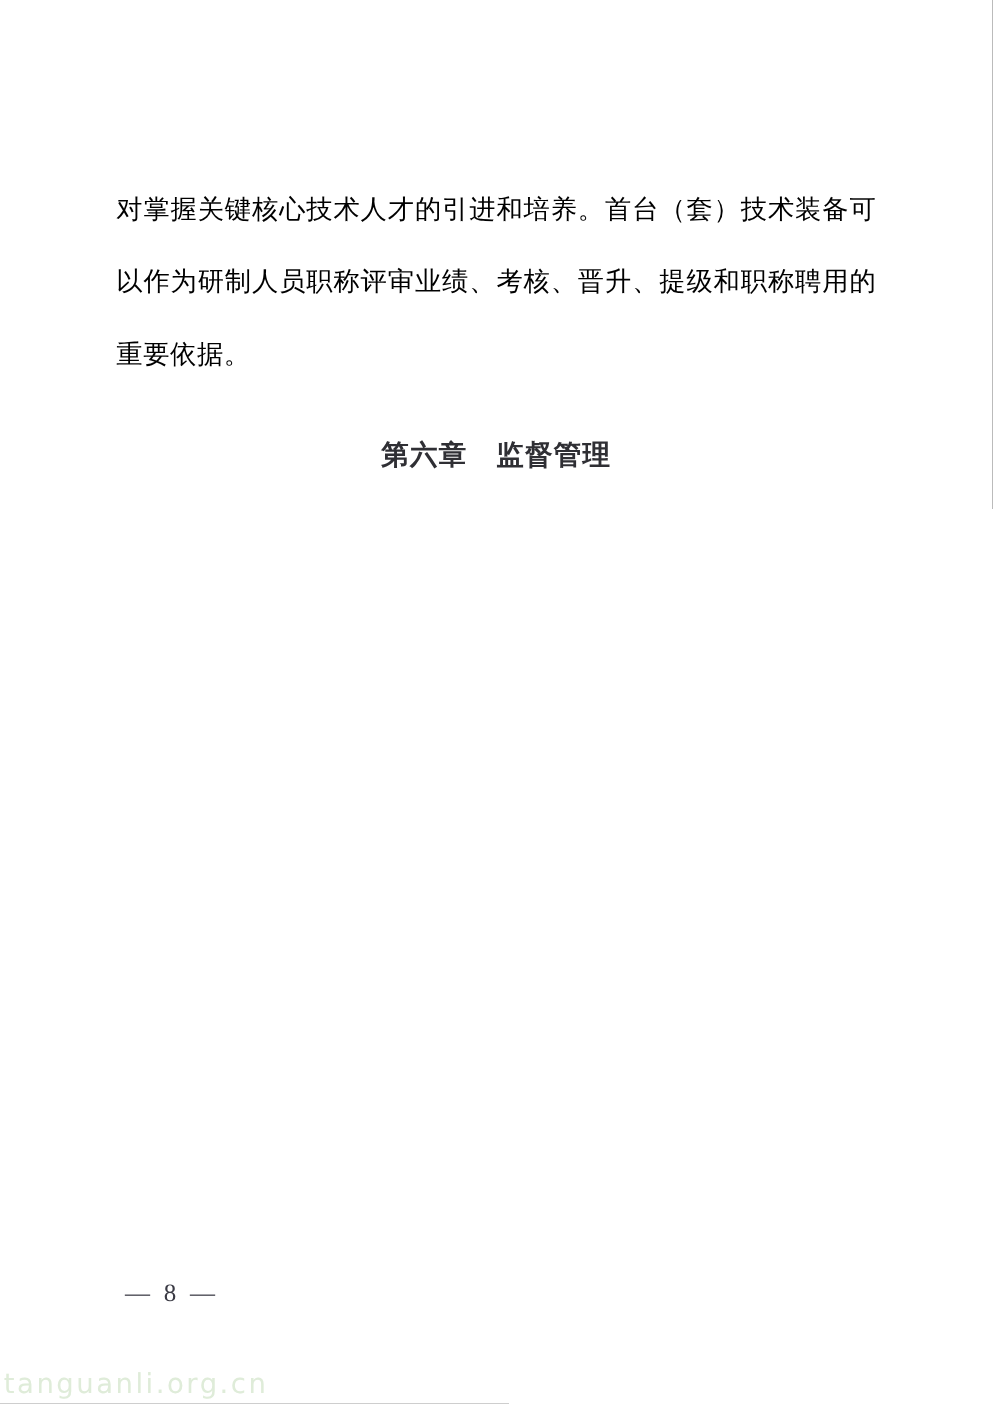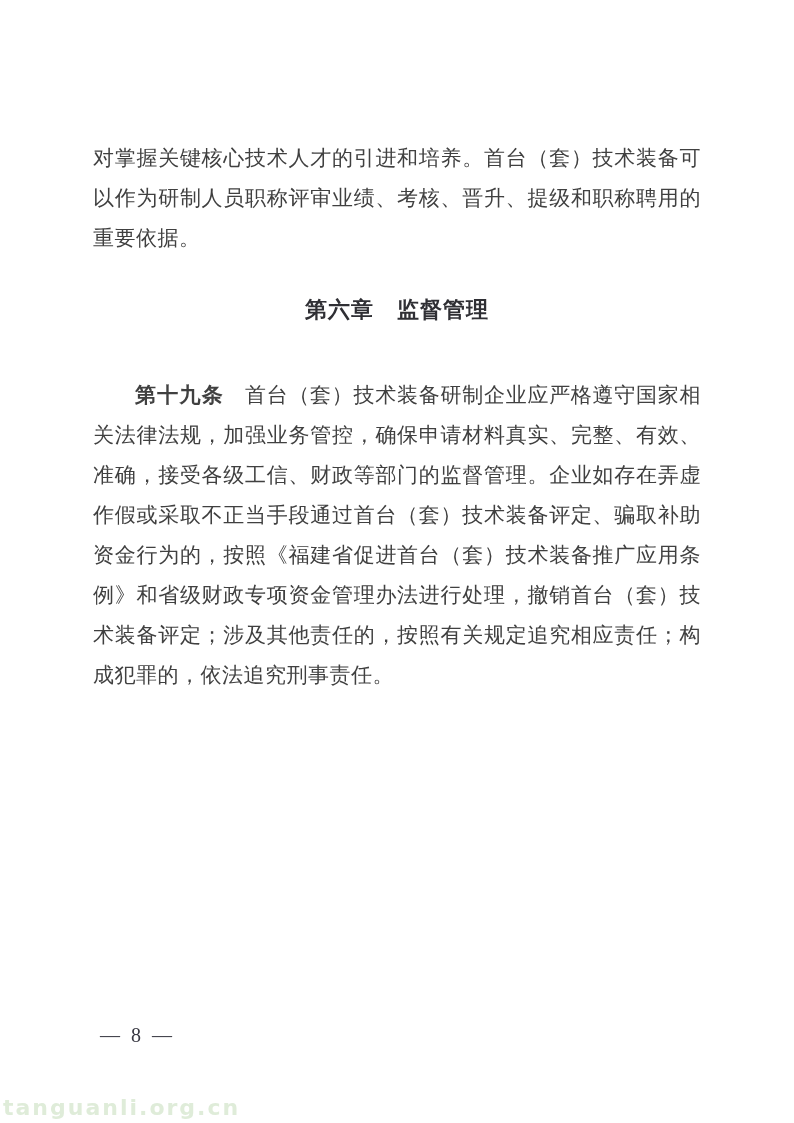--- a/index.html
+++ b/index.html
@@ -18,22 +18,22 @@
   }
   .content {
     position: absolute;
     left: 93px;
     top: 138px;
     width: 608px;
   }
   .para {
     margin: 0;
     font-size: 21px;
-    line-height: 40px;
-    color: #404040;
+    line-height: 58px;
+    color: #000000;
     text-align: justify;
     letter-spacing: 0.5px;
   }
   .para.indent {
     text-indent: 2em;
   }
   .art-num {
     font-family: "Liberation Sans", "DejaVu Sans", sans-serif;
     font-weight: bold;
     margin-right: 1em;
@@ -57,40 +57,39 @@
     line-height: 26px;
     color: #3a3a44;
     letter-spacing: 3px;
     font-family: "Liberation Serif", "DejaVu Serif", serif;
   }
   .watermark {
     position: absolute;
     left: 3px;
     top: 1094px;
     font-family: "DejaVu Sans", "Liberation Sans", sans-serif;
-    font-weight: bold;
+    font-weight: normal;
     font-size: 22px;
     line-height: 28px;
     color: #dfecd9;
     letter-spacing: 2px;
     user-select: none;
   }
 </style>
 </head>
 <body>
 
 <div class="page">
   <div class="content">
 
     <p class="para">对掌握关键核心技术人才的引进和培养。首台（套）技术装备可以作为研制人员职称评审业绩、考核、晋升、提级和职称聘用的重要依据。</p>
 
     <h2 class="chapter">第六章　监督管理</h2>
 
 
-    <p class="para indent"><span class="art-num">第十九条</span><span>首台（套）技术装备研制企业应严格遵守国家相关法律法规，加强业务管控，确保申请材料真实、完整、有效、准确，接受各级工信、财政等部门的监督管理。企业如存在弄虚作假或采取不正当手段通过首台（套）技术装备评定、骗取补助资金行为的，按照《福建省促进首台（套）技术装备推广应用条例》和省级财政专项资金管理办法进行处理，撤销首台（套）技术装备评定；涉及其他责任的，按照有关规定追究相应责任；构成犯罪的，依法追究刑事责任。</span></p>
 
 
   </div>
 
   <div class="page-number">— 8 —</div>
 
   <div class="watermark">tanguanli.org.cn</div>
 </div>
 
 </body></html>

